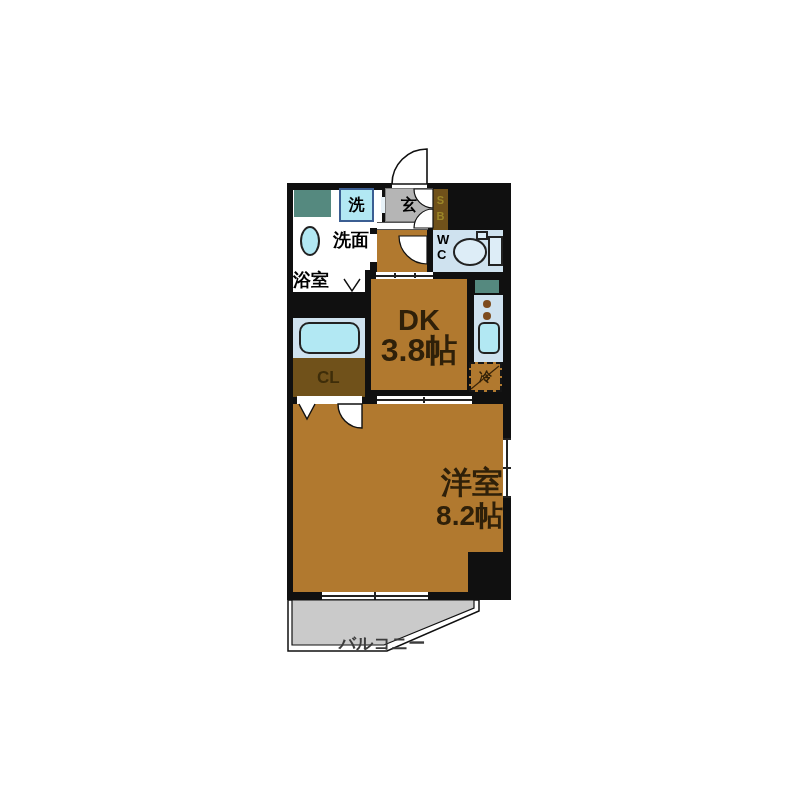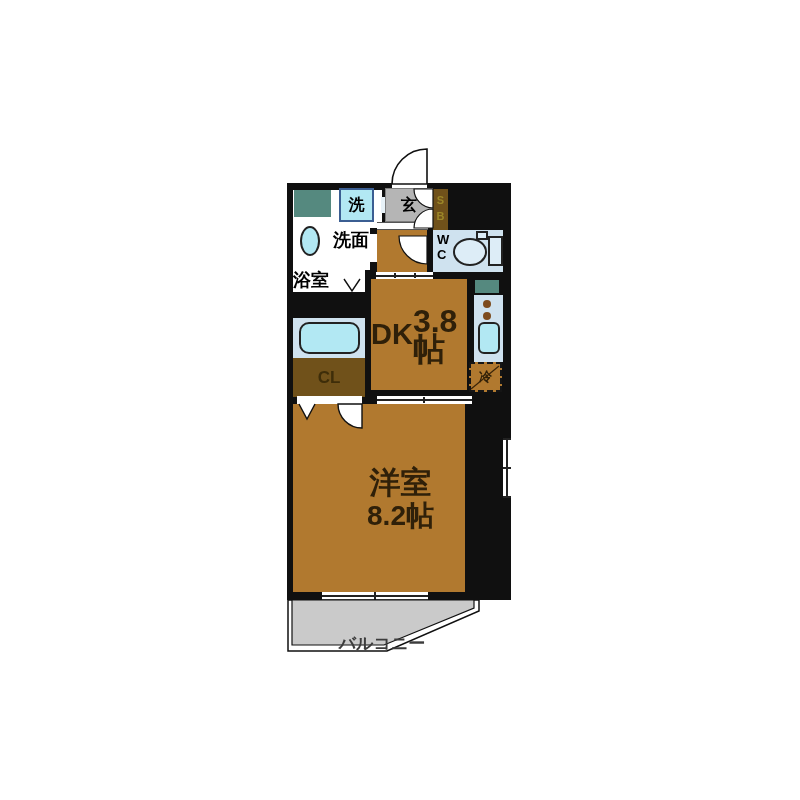--- a/index.html
+++ b/index.html
@@ -38,21 +38,21 @@
   #toilet-bowl{left:453px;top:238px;width:34px;height:28px;background:#ddedf7;border:2px solid #222;border-radius:50%;}
   
   #hall{left:377px;top:230px;width:50px;height:42px;background:var(--brown,#b1792f);}
   #hall-door-gap{left:370px;top:234px;width:7px;height:28px;background:#fff;}
   #divider{left:376px;top:272px;width:57px;height:7px;background:#fff;}
   #divider .line{position:absolute;left:0;top:3px;width:100%;height:1.5px;background:#222;}
   #divider .t1,#divider .t2{position:absolute;top:1px;width:2px;height:5px;background:#222;}
   #divider .t1{left:18px;} #divider .t2{left:38px;}
   
   #dk-room{left:371px;top:279px;width:96px;height:111px;background:var(--brown,#b1792f);
-           display:flex;flex-direction:row;align-items:center;justify-content:center;}
+           display:flex;flex-direction:column;align-items:center;justify-content:center;}
   #dk-room .l1{font-size:29px;font-weight:bold;color:var(--label,#2f2009);line-height:31px;}
   #dk-room .l2{font-size:32px;font-weight:bold;color:var(--label,#2f2009);line-height:28px;}
   
   #vent-box{left:475px;top:280px;width:24px;height:13px;background:var(--teal,#55897f);}
   #counter{left:474px;top:295px;width:29px;height:67px;background:var(--fixture,#cfe2ef);}
   .burner{width:8px;height:8px;border-radius:50%;background:#7c4b1e;}
   #burner1{left:483px;top:300px;} #burner2{left:483px;top:312px;}
   #ksink{left:478px;top:322px;width:22px;height:32px;background:var(--cyan,#b2e8f3);
          border:2px solid #222;border-radius:6px;}
   #fridge{left:469px;top:362px;width:33px;height:30px;background:var(--brown,#b1792f);
@@ -60,30 +60,30 @@
   #fridge span{font-size:13px;font-weight:bold;color:var(--label,#2f2009);}
   
   #bathroom{left:293px;top:268px;width:72px;height:24px;background:#fff;
             display:flex;align-items:center;justify-content:flex-start;}
   #bathroom span{font-size:18px;}
   #bath-door-gap{left:344px;top:270px;width:18px;height:8px;background:#fff;}
   #tub-area{left:293px;top:318px;width:72px;height:40px;background:var(--fixture,#cfe2ef);}
   #tub{left:299px;top:322px;width:61px;height:32px;background:var(--cyan,#b2e8f3);
        border:2px solid #222;border-radius:10px;}
   #closet{left:293px;top:358px;width:72px;height:39px;background:var(--dark-brown,#70511a);
-          display:flex;align-items:center;justify-content:center;}
+          display:flex;align-items:center;justify-content:flex-start;padding-left:24px;}
   #closet span{font-size:17px;font-weight:bold;color:#3e2d09;}
   
   #open-a{left:297px;top:396px;width:65px;height:8px;background:#fff;}
   #open-b{left:377px;top:396px;width:95px;height:8px;background:#fff;}
   #open-b .line{position:absolute;left:0;top:3px;width:100%;height:1.5px;background:#222;}
   #open-b .t1{position:absolute;left:46px;top:1px;width:2px;height:6px;background:#222;}
   
-  #living{left:293px;top:404px;width:172px;height:188px;background:var(--brown,#b1792f);
-          display:flex;flex-direction:column;align-items:center;justify-content:center;padding-left:43px;}
+  #living{left:293px;top:404px;width:210px;height:188px;background:var(--brown,#b1792f);
+          display:flex;flex-direction:column;align-items:flex-end;justify-content:center;padding-left:43px;}
   #living .l1{font-size:31px;font-weight:bold;color:var(--label,#2f2009);line-height:35px;}
   #living .l2{font-size:28px;font-weight:bold;color:var(--label,#2f2009);line-height:32px;}
   #notch{left:468px;top:552px;width:43px;height:48px;background:var(--wall,#101010);}
   
   #right-window{left:503px;top:438px;width:8px;height:60px;background:#fff;}
   #right-window .v{position:absolute;left:3px;top:0;width:2px;height:100%;background:#222;}
   #right-window .h{position:absolute;left:0;width:100%;height:2px;background:#222;}
   #bottom-window{left:322px;top:592px;width:106px;height:8px;background:#fff;}
   #bottom-window .h{position:absolute;left:0;top:3px;width:100%;height:1.5px;background:#222;}
   #bottom-window .t{position:absolute;left:52px;top:0;width:2px;height:100%;background:#222;}

